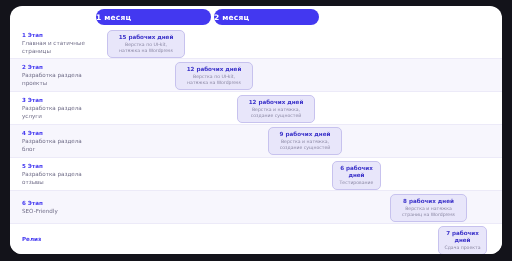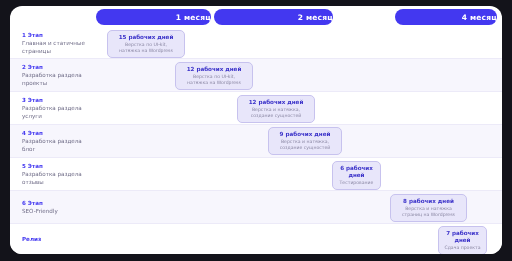--- a/index.html
+++ b/index.html
@@ -35,24 +35,24 @@
     top: 3px;
     height: 16px;
     background: #4338f0;
     border-radius: 8px;
     color: #ffffff;
     font-size: 7.5px;
     font-weight: bold;
     letter-spacing: 0.2px;
     display: flex;
     align-items: center;
-    justify-content: flex-end;
+    justify-content: flex-start;
   }
   #pill-1 { left: 86px;  width: 115px; }
-  #pill-2 { left: 204px; width: 119px; }
+  #pill-2 { left: 204px; width: 105px; }
   #pill-3 { left: 322px; width: 81px;  }
   #pill-4 { left: 385px; width: 102px; }
 
   
   #body {
     position: absolute;
     left: 0; top: 22px;
     width: 492px; height: 226px;
   }
   .row {
@@ -126,23 +126,20 @@
 <div id="root">
   <div id="panel">
 
     <div id="header">
       <div class="month-pill" id="pill-1">
         <span>1 месяц</span>
       </div>
       <div class="month-pill" id="pill-2">
         <span>2 месяц</span>
       </div>
-      <div class="month-pill" id="pill-4">
-        <span>4 месяц</span>
-      </div>
     </div>
 
     <div id="body">
 
       <div class="vline" id="v0"></div>
       <div class="vline" id="v1"></div>
       <div class="vline" id="v2"></div>
       <div class="vline" id="v3"></div>
       <div class="vline" id="v4"></div>
 

